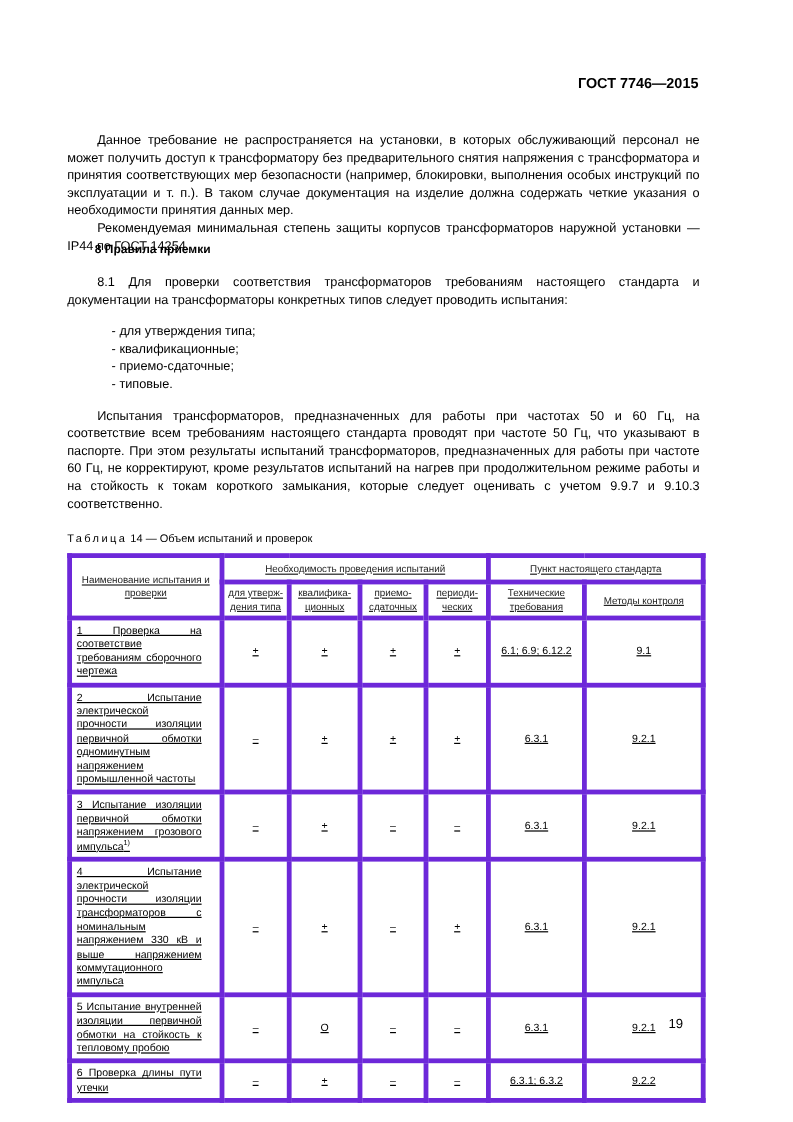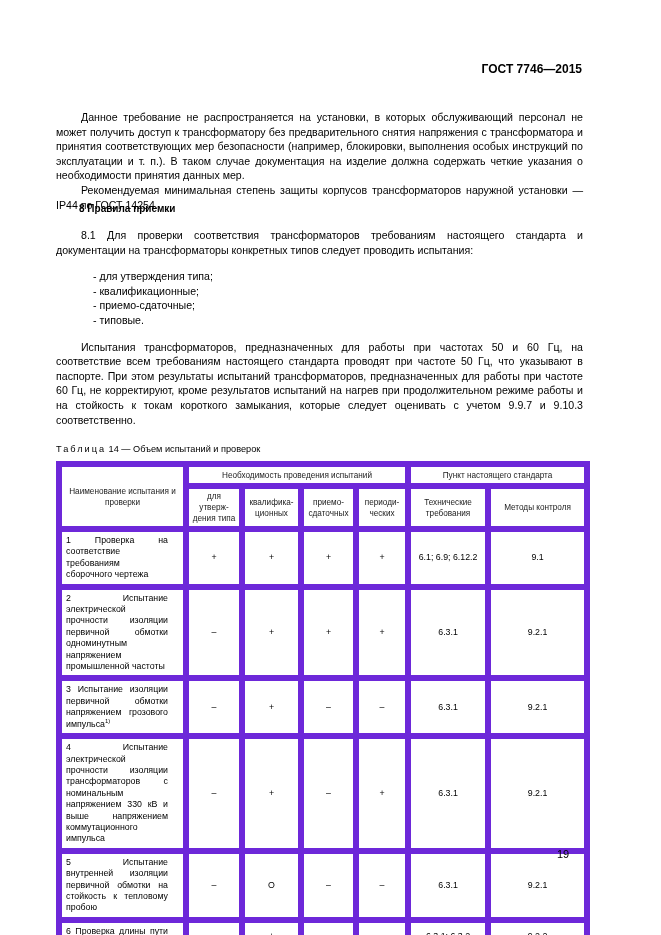--- a/index.html
+++ b/index.html
@@ -11,21 +11,21 @@
   #block1 { top:110px; }
   .section-title { position:absolute; left:79px; top:203px; font-size:10px; font-weight:bold; }
   #block2 { top:228px; }
   .list { margin:12px; padding:0; list-style:none; }
   .list li { padding-left:25px; }
   .list li::before { content:"- "; }
   .table-caption { position:absolute; left:56px; top:444px; font-size:9.2px; }
   .table-caption .spaced { letter-spacing:2px; }
   table.t14 { position:absolute; left:56px; top:461px; width:528px; border-collapse:collapse;
               font-size:8.6px; table-layout:fixed; }
-  table.t14 th, table.t14 td { border:6px solid #6d28d9; padding:2px 3px; vertical-align:middle; }
+  table.t14 th, table.t14 td { border:4px solid #6d28d9; padding:2px 3px; vertical-align:middle;text-decoration:underline; }
   table.t14 th { font-weight:normal; text-align:center; color:#222; font-size:8.2px; line-height:11px; }
   table.t14 td { text-align:center; font-size:8.8px; line-height:11.4px; }
   table.t14 td.name { text-align:justify; padding:3px 15px 3px 4px; }
   table.t14 thead tr:last-child th { border-bottom:3px double #000; }
   sup { font-size:6px; vertical-align:super; line-height:0; }
   .page-number { position:absolute; left:557px; top:848px; font-size:11px; }
 </style>
 </head>
 <body>
 

